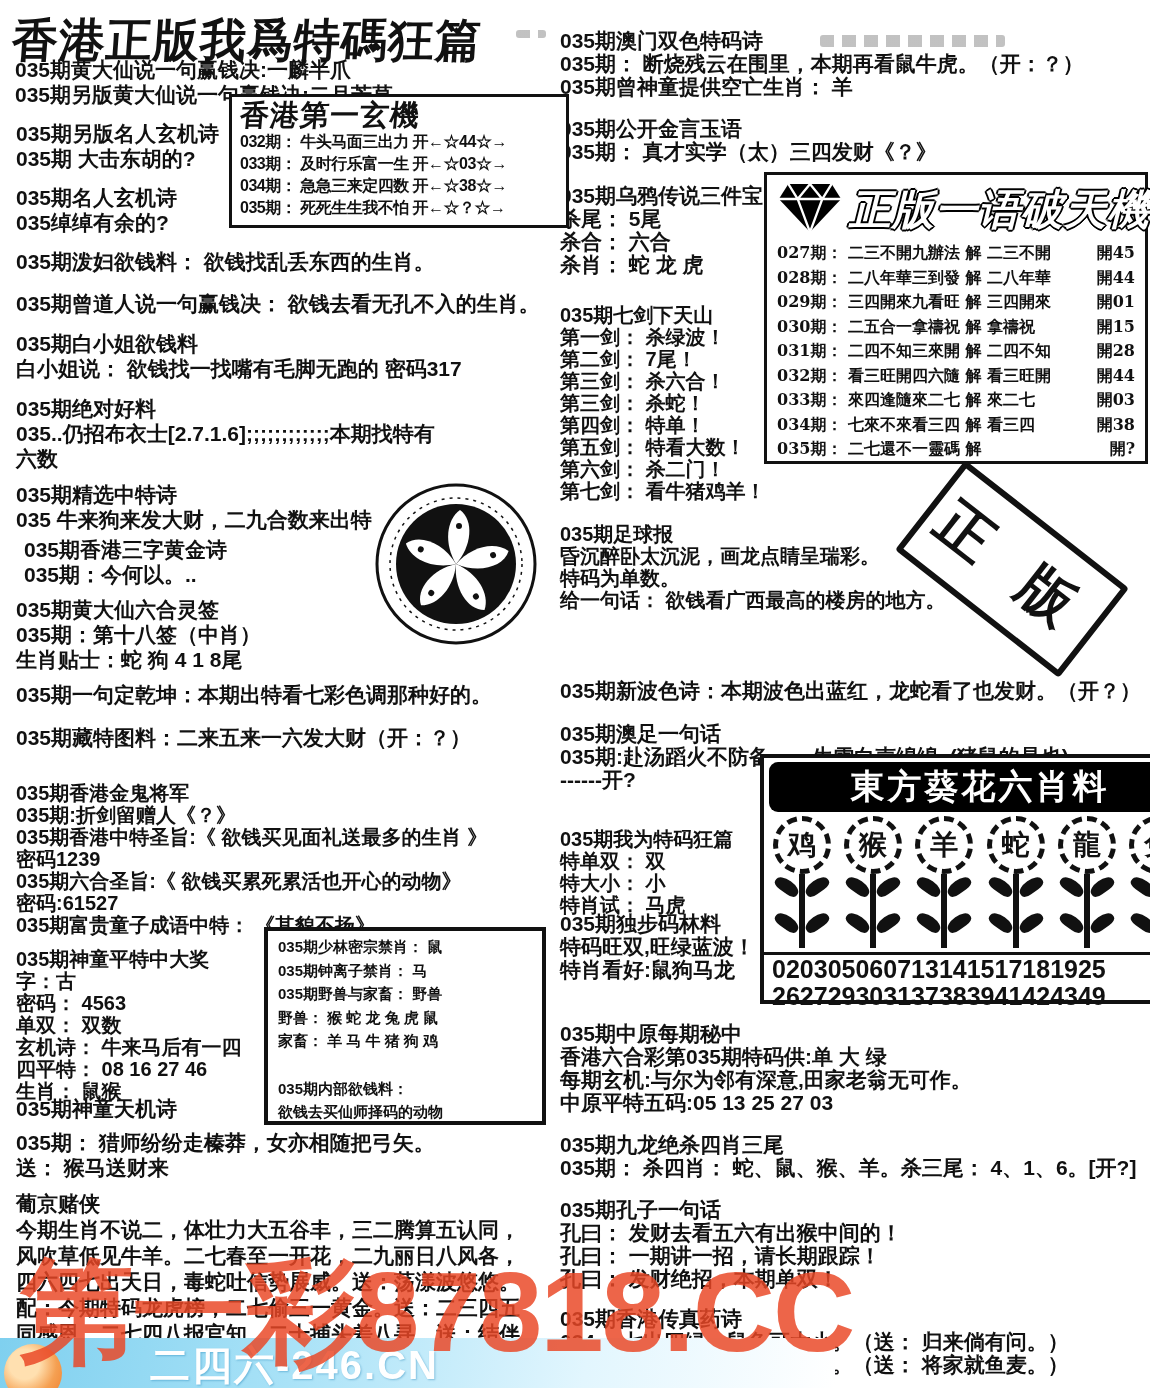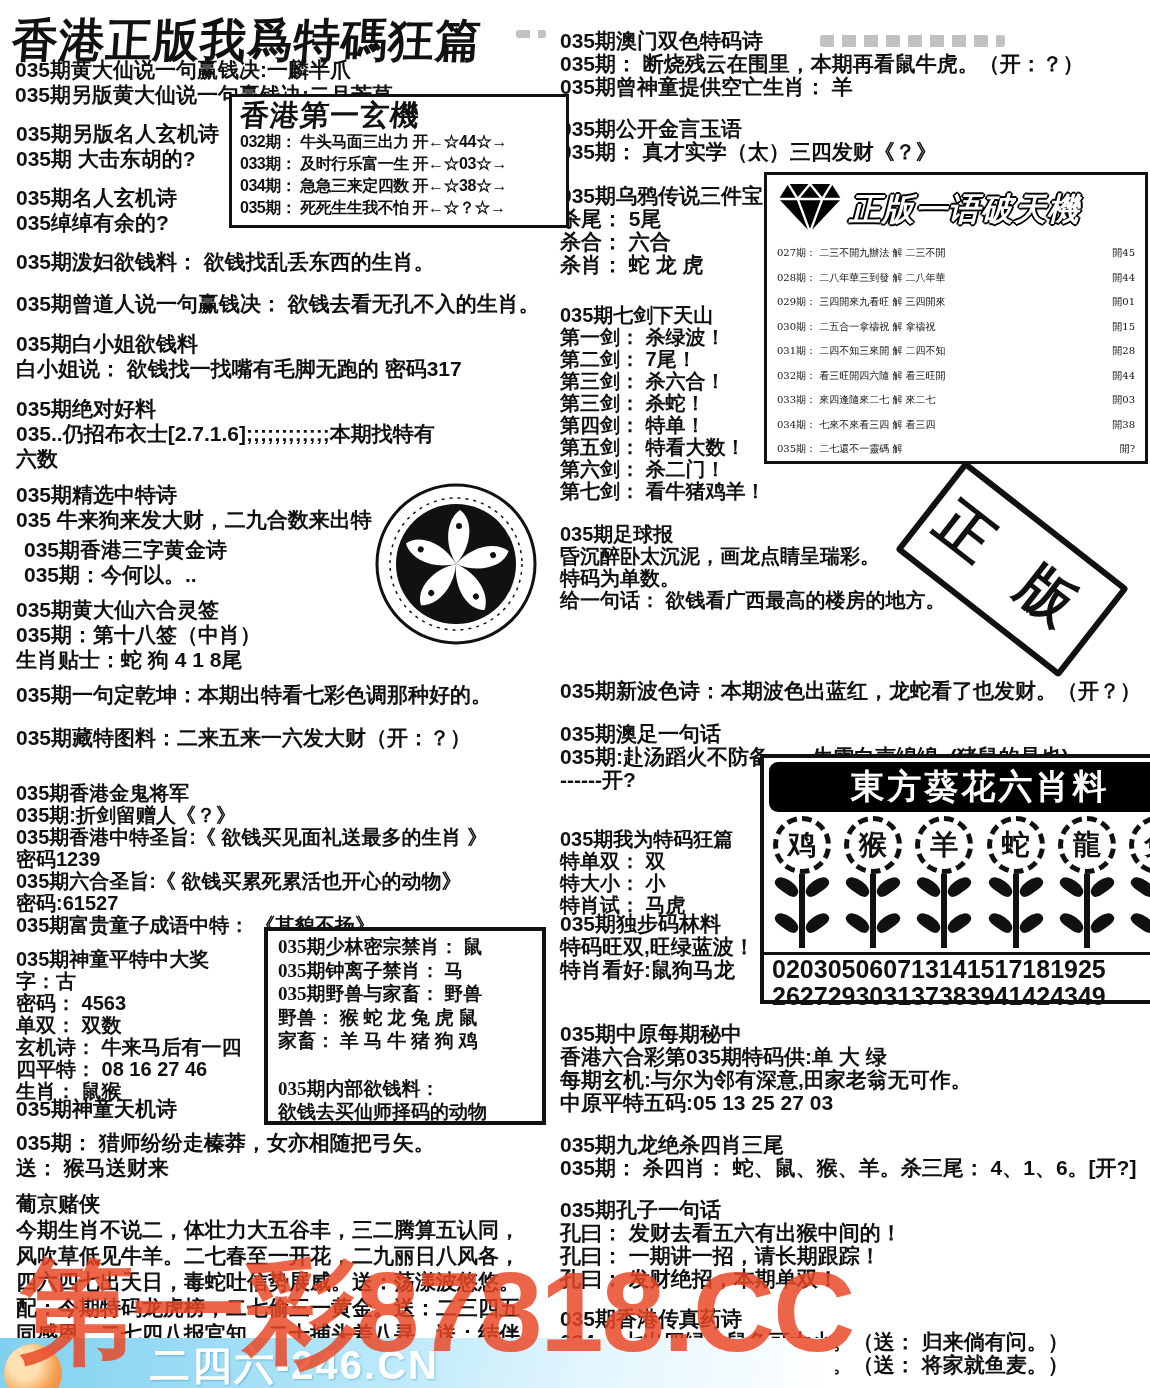--- a/index.html
+++ b/index.html
@@ -17,30 +17,30 @@
           border-radius:3px;}
   
   #xuanji-box{position:absolute;left:229px;top:94px;width:318px;height:124px;border:3px solid #111;
               background:#fff;padding:2px 8px;}
   #xuanji-box .xtitle{font-size:29px;font-weight:900;letter-spacing:1px;transform:skewX(-5deg);line-height:32px;}
   #xuanji-box .line{font-size:16px;font-weight:800;line-height:22px;white-space:nowrap;letter-spacing:-0.5px;}
   
   #tianji-box{position:absolute;left:764px;top:172px;width:384px;height:292px;border:3px solid #111;
               background:#fff;padding:4px 10px 0 10px;box-sizing:border-box;}
   #tianji-head{display:flex;align-items:center;gap:6px;height:62px;}
-  #tianji-title{font-family:"DejaVu Serif",serif;font-style:italic;font-weight:900;font-size:32px;
+  #tianji-title{font-family:"DejaVu Serif",serif;font-style:italic;font-weight:900;font-size:42px;
     color:#fff;letter-spacing:1px;white-space:nowrap;
     text-shadow:2px 0 #000,-2px 0 #000,0 2px #000,0 -2px #000,1px 1px #000,-1px -1px #000,1px -1px #000,-1px 1px #000;}
   .trow{display:flex;justify-content:space-between;font-family:"DejaVu Serif",serif;
-        font-weight:400;font-size:10px;line-height:24.5px;white-space:nowrap;}
+        font-weight:700;font-size:16px;line-height:24.5px;white-space:nowrap;}
   .trow .cell-right{margin-left:6px;}
   
   #shaolin-box{position:absolute;left:264px;top:927px;width:282px;height:198px;border:4px solid #111;
                background:#fff;padding:4px 10px;box-sizing:border-box;}
-  #shaolin-box .line{font-size:19px;font-weight:800;line-height:23.5px;white-space:nowrap;font-family:Liberation Serif, serif;}
+  #shaolin-box .line{font-size:15px;font-weight:800;line-height:23.5px;white-space:nowrap;}
   
   #kuihua-box{position:absolute;left:760px;top:754px;width:440px;height:250px;border:4px solid #111;
               background:#fff;box-sizing:border-box;}
   #kuihua-title{background:#000;color:#fff;font-size:34px;font-weight:900;text-align:center;
                 letter-spacing:3px;margin:4px 5px 2px 5px;border-radius:9px;padding:2px 0;white-space:nowrap;}
   #flowers{display:flex;justify-content:space-around;padding:2px 2px 0 2px;height:136px;}
   .flowercol{display:flex;flex-direction:column;align-items:center;width:60px;}
   .head{width:48px;height:48px;border:5px dashed #111;border-radius:50%;display:flex;
         align-items:center;justify-content:center;font-size:28px;font-weight:900;background:#fff;}
   .stem{position:relative;width:6px;height:74px;background:#111;}

